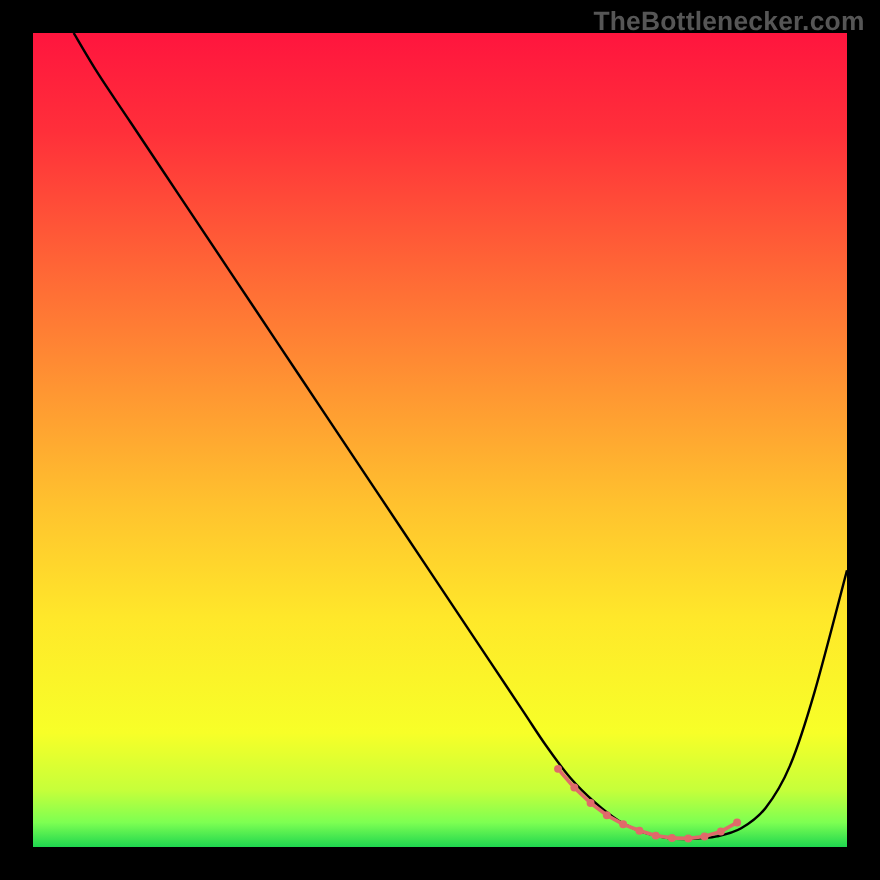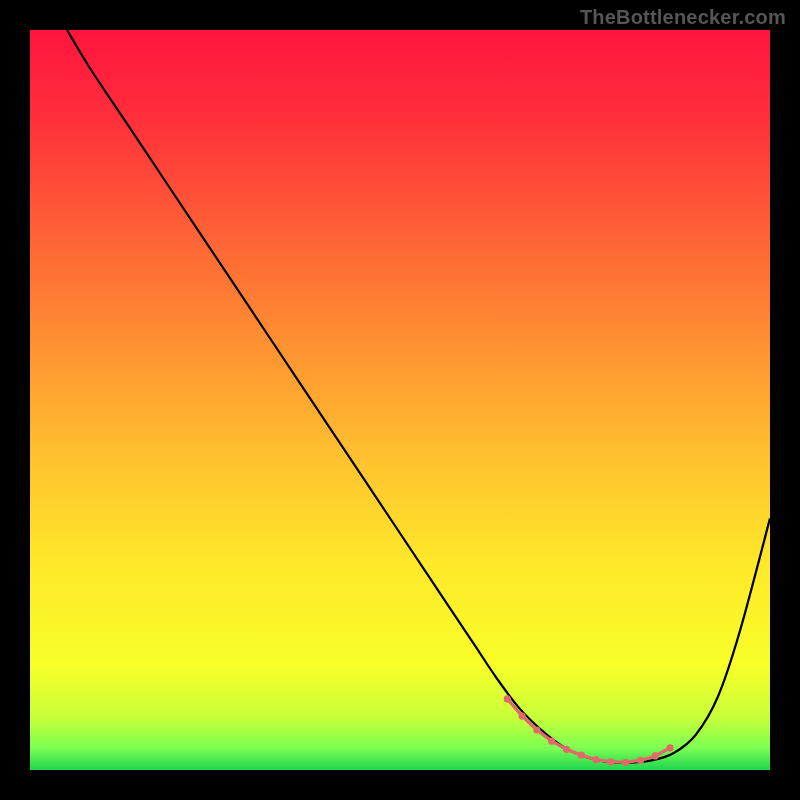--- a/index.html
+++ b/index.html
@@ -3,21 +3,21 @@
 <meta charset="utf-8">
 <style>
   * { margin: 0; padding: 0; box-sizing: border-box; }
   html, body { width: 800px; height: 800px; overflow: hidden; background: #000; }
   .root { position: relative; width: 800px; height: 800px; background: #000; }
   .watermark {
     position: absolute;
     top: 6px;
     right: 14px;
     font-family: Arial, Helvetica, sans-serif;
-    font-size: 20px;
+    font-size: 24px;
     font-weight: 600;
     color: #565656;
     letter-spacing: 0.2px;
   }
   .plot {
     position: absolute;
     left: 30px;
     top: 30px;
     width: 740px;
     height: 740px;

